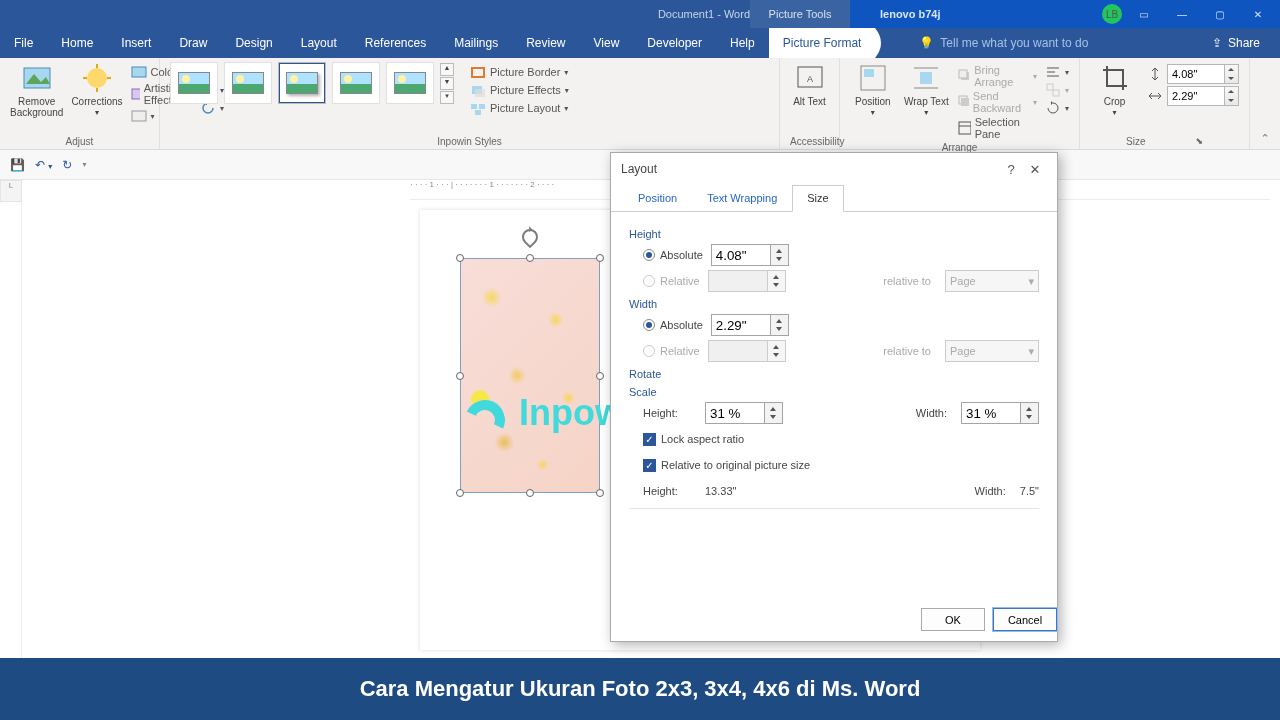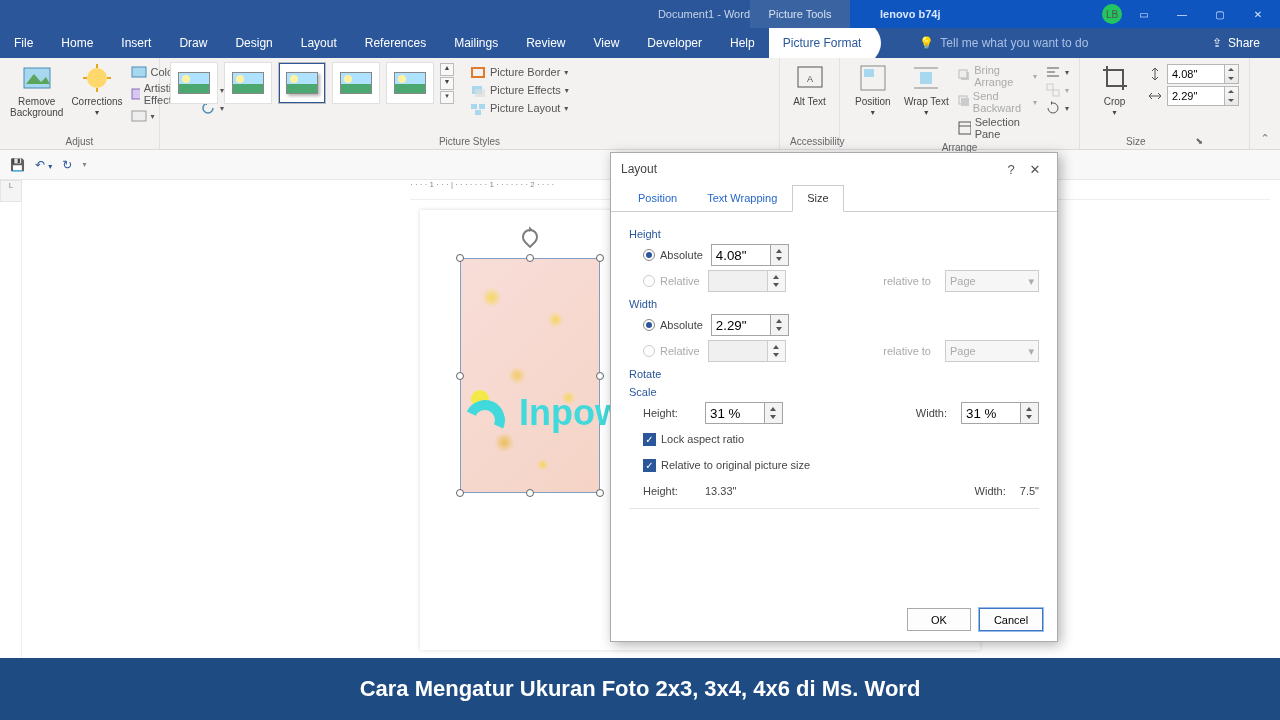--- a/index.html
+++ b/index.html
@@ -93,21 +93,21 @@
 .spin2 { width:18px; height:22px; background:#f3f3f3; border:1px solid #a4a4a4; border-left:none; position:relative; }
 .spin2.dis { border-color:#ccc; background:#f6f6f6; }
 .spin2::before,.spin2::after{content:'';position:absolute;left:5px;border-left:3px solid transparent;border-right:3px solid transparent}
 .spin2::before{top:4px;border-bottom:4px solid #555}.spin2::after{bottom:4px;border-top:4px solid #555}
 .rel-label { margin-left:auto; margin-right:6px; color:#aaa; }
 .rel-label.en { color:#444; }
 .combo { width:94px; height:22px; border:1px solid #ccc; background:#f6f6f6; display:flex; align-items:center; padding:0 4px; color:#aaa; }
 .combo::after { content:'▾'; margin-left:auto; }
 .chk { width:13px; height:13px; background:#2b579a; color:#fff; font-size:10px; display:inline-flex; align-items:center; justify-content:center; }
 .divider { height:1px; background:#e4e4e4; margin:6px 0; }
-.dlg-buttons { position:absolute; bottom:10px; right:14px; display:flex; gap:8px; }
+.dlg-buttons { position:absolute; bottom:10px; right:0; display:flex; gap:8px; }
 .dlg-btn { width:64px; height:23px; border:1px solid #aaa; background:#fdfdfd; font-size:11px; }
 .dlg-btn.primary { border:1px solid #3b75c4; box-shadow:0 0 0 1px #98bce8; }
 .reset-row { display:flex; justify-content:flex-end; margin:12px 0 0; }
 
 
 .caption { position:absolute; left:0; right:0; bottom:0; height:62px; background:#1e4b82; color:#fff; font-size:22px; font-weight:700; display:flex; align-items:center; justify-content:center; }
 
 .chev { font-size:8px; }
 svg { display:block; }
 </style>
@@ -267,21 +267,21 @@
             <svg width="16" height="16">
               <rect x="1" y="4" width="6" height="5" fill="#a8d8f0"></rect>
               <rect x="9" y="4" width="6" height="5" fill="#a8d8f0"></rect>
               <rect x="5" y="10" width="6" height="5" fill="#a8d8f0"></rect>
             </svg>
             <span>Picture Layout</span> 
             <span class="chev">▾</span>
           </div>
       </div>
     </div>
-    <div class="rib-group-label">Picture Styles</div>
+    <div class="rib-group-label">Inpowin Styles</div>
   </div>
 
   <div class="rib-group" style="width:60px">
     <div class="rib-group-body">
       <div class="big-btn">
         <svg class="big-icon">
             <rect x="4" y="5" width="24" height="20" fill="none" stroke="#555"></rect>
             <text x="16" y="20" font-size="9" text-anchor="middle" fill="#555">A</text>
           </svg>
         <span>Alt Text</span>

